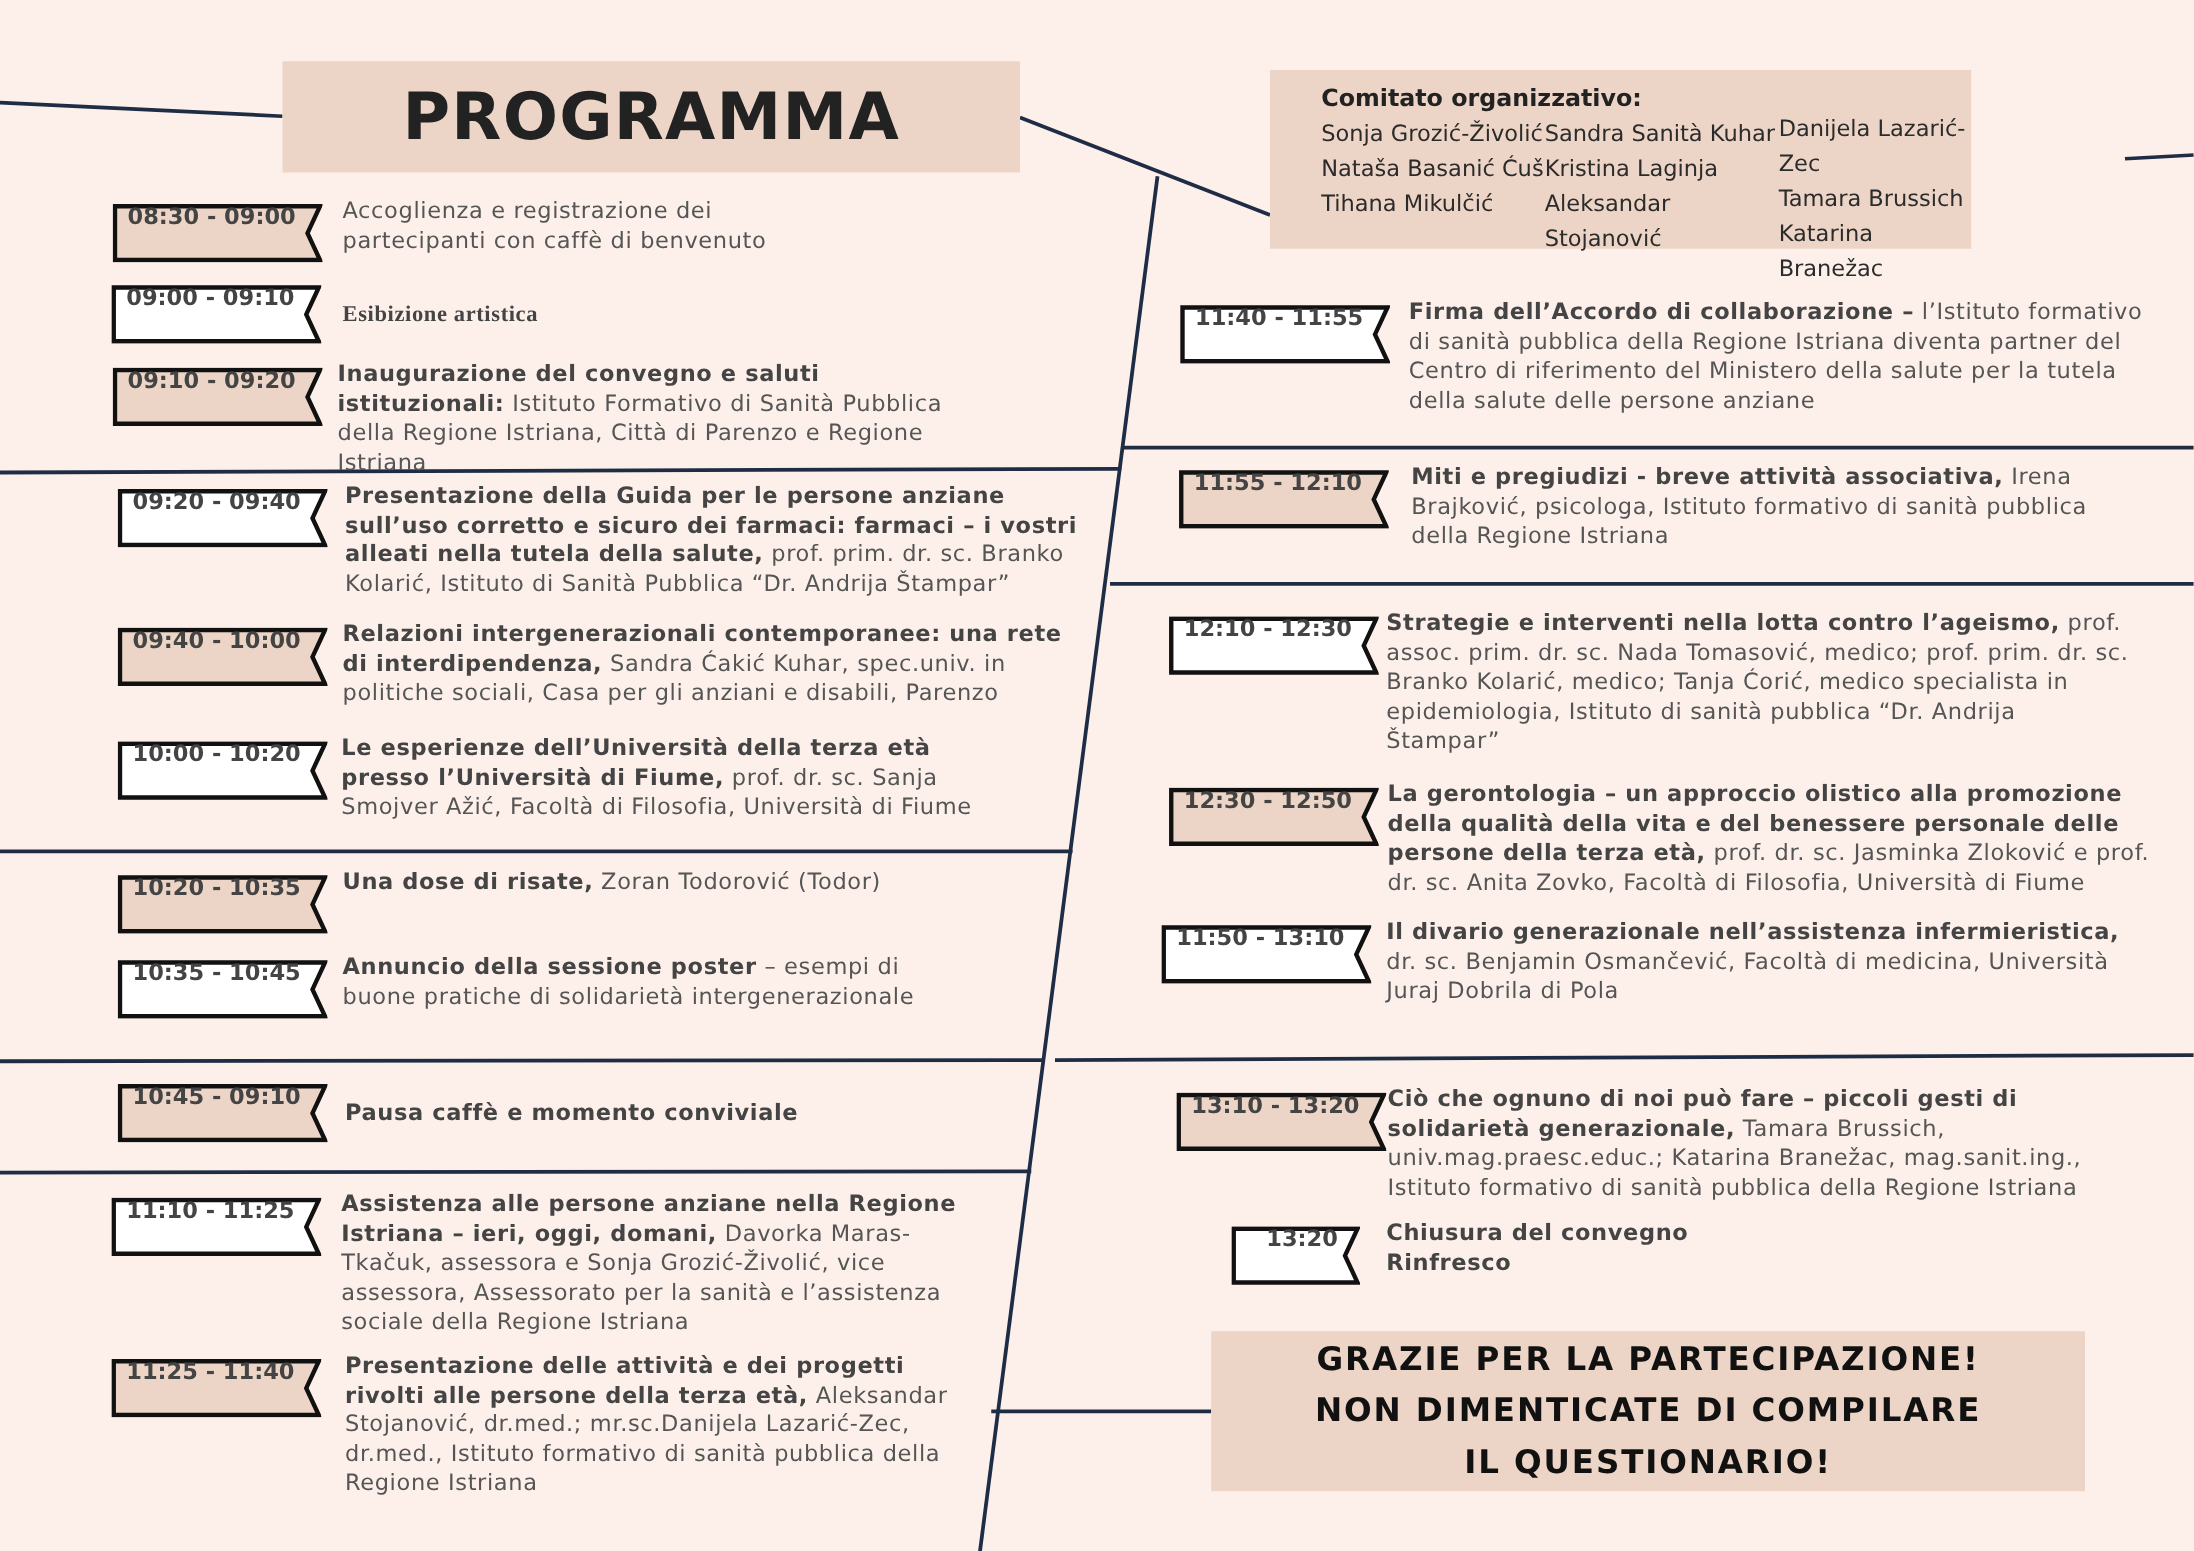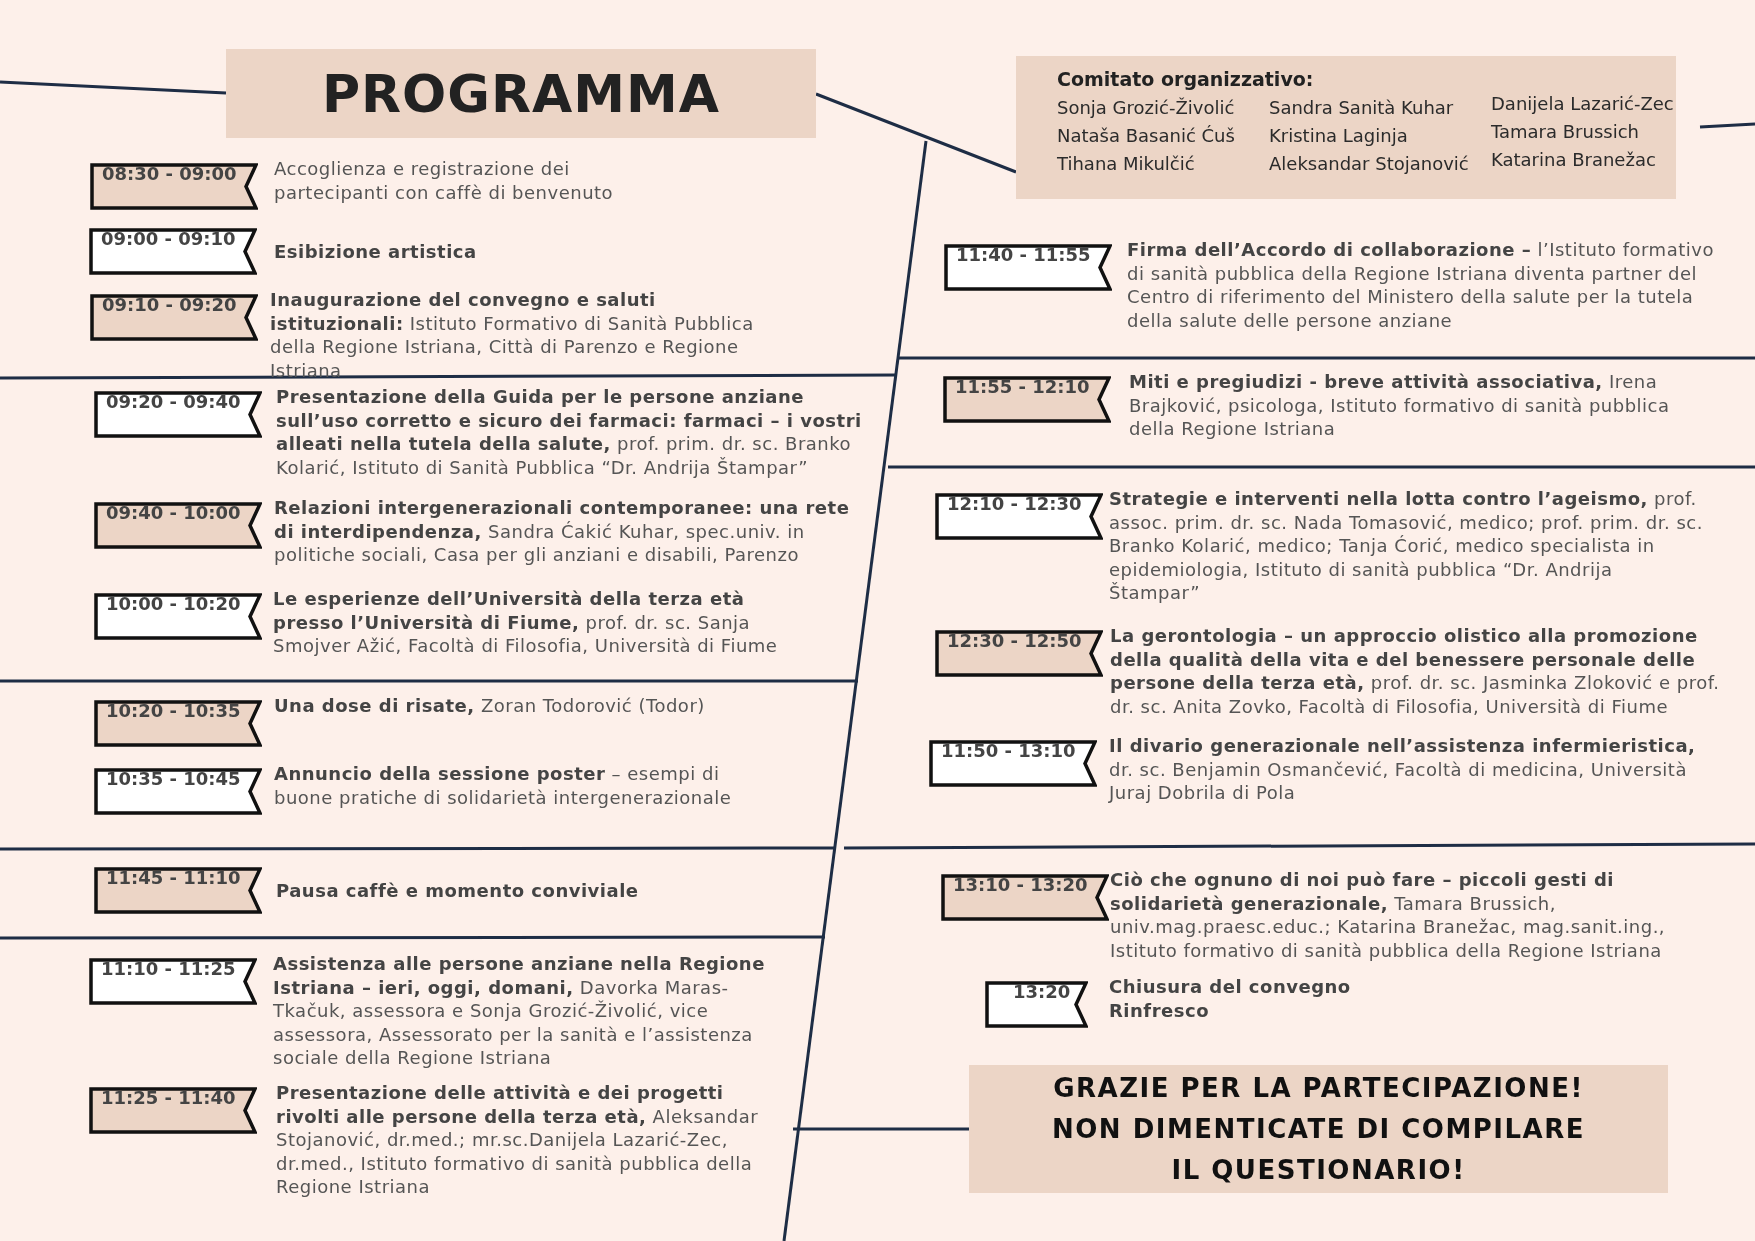--- a/index.html
+++ b/index.html
@@ -12,21 +12,21 @@
   svg.lines { position:absolute; left:0; top:0; width:1755px; height:1241px; pointer-events:none; }
   .title-box {
     position:absolute; left:226px; top:49px; width:590px; height:89px;
     background:#ecd5c6; display:flex; align-items:center; justify-content:center;
   }
   .title-box h1 {
     margin:0; font-family:"DejaVu Sans", sans-serif; font-weight:bold; font-size:52px;
     color:#222; letter-spacing:1px;
   }
   .committee {
-    position:absolute; left:1016px; top:56px; width:660px; height:143px;
+    position:absolute; left:1016px; top:56px; width:561px; height:143px;
     background:#ecd5c6; box-sizing:border-box; padding:12px 0 0 41px;
   }
   .committee .c-title { font-weight:bold; font-size:19px; color:#222; margin:0 0 4px 0; }
   .committee .cols { display:flex; }
   .committee .col { font-size:18px; line-height:28px; color:#2b2b2b; }
   .committee .col1 { width:212px; }
   .committee .col2 { width:222px; }
   .committee .col3 { margin-top:-4px; }
 
   .item { position:absolute; display:flex; align-items:flex-start; }
@@ -103,21 +103,21 @@
       </div>
       <div class="text" style="position: absolute; left: 184px; top: -6px; width: 360px;"><span>Accoglienza e registrazione dei partecipanti con caffè di benvenuto</span></div>
     </div>
     <div class="item" style="left: 89px; top: 228px;">
       <div class="badge" style="width: 168px;">
         <svg width="168" height="47" viewBox="0 0 168 47">
     <polygon points="2,2 166,2 156,23.5 166,45 2,45" fill="#ffffff" stroke="#111" stroke-width="3.5" stroke-linejoin="miter"></polygon>
   </svg>
         <span>09:00 - 09:10</span>
       </div>
-      <div class="text" style="position: absolute; left: 185px; top: 12px; width: 420px;"><b style="white-space: pre-line;">Esibizione artistica</b></div>
+      <div class="text" style="position: absolute; left: 185px; top: 12px; width: 420px;"><b style="white-space: pre-line; font-family: Liberation Serif, serif;">Esibizione artistica</b></div>
     </div>
     <div class="item" style="left: 90px; top: 294px;">
       <div class="badge" style="width: 168px;">
         <svg width="168" height="47" viewBox="0 0 168 47">
     <polygon points="2,2 166,2 156,23.5 166,45 2,45" fill="#ecd5c6" stroke="#111" stroke-width="3.5" stroke-linejoin="miter"></polygon>
   </svg>
         <span>09:10 - 09:20</span>
       </div>
       <div class="text" style="position: absolute; left: 180px; top: -6px; width: 520px;"><b style="white-space: pre-line;">Inaugurazione del convegno e saluti istituzionali:</b><span> Istituto Formativo di Sanità Pubblica della Regione Istriana, Città di Parenzo e Regione Istriana</span></div>
     </div>
@@ -164,21 +164,21 @@
   </svg>
         <span>10:35 - 10:45</span>
       </div>
       <div class="text" style="position: absolute; left: 180px; top: -6px; width: 500px;"><b style="white-space: pre-line;">Annuncio della sessione poster</b><span> – esempi di buone pratiche di solidarietà intergenerazionale</span></div>
     </div>
     <div class="item" style="left: 94px; top: 867px;">
       <div class="badge" style="width: 168px;">
         <svg width="168" height="47" viewBox="0 0 168 47">
     <polygon points="2,2 166,2 156,23.5 166,45 2,45" fill="#ecd5c6" stroke="#111" stroke-width="3.5" stroke-linejoin="miter"></polygon>
   </svg>
-        <span>11:45 - 11:10</span>
+        <span>10:45 - 09:10</span>
       </div>
       <div class="text" style="position: absolute; left: 182px; top: 12px; width: 500px;"><b style="white-space: pre-line;">Pausa caffè e momento conviviale</b></div>
     </div>
     <div class="item" style="left: 89px; top: 958px;">
       <div class="badge" style="width: 168px;">
         <svg width="168" height="47" viewBox="0 0 168 47">
     <polygon points="2,2 166,2 156,23.5 166,45 2,45" fill="#ffffff" stroke="#111" stroke-width="3.5" stroke-linejoin="miter"></polygon>
   </svg>
         <span>11:10 - 11:25</span>
       </div>

